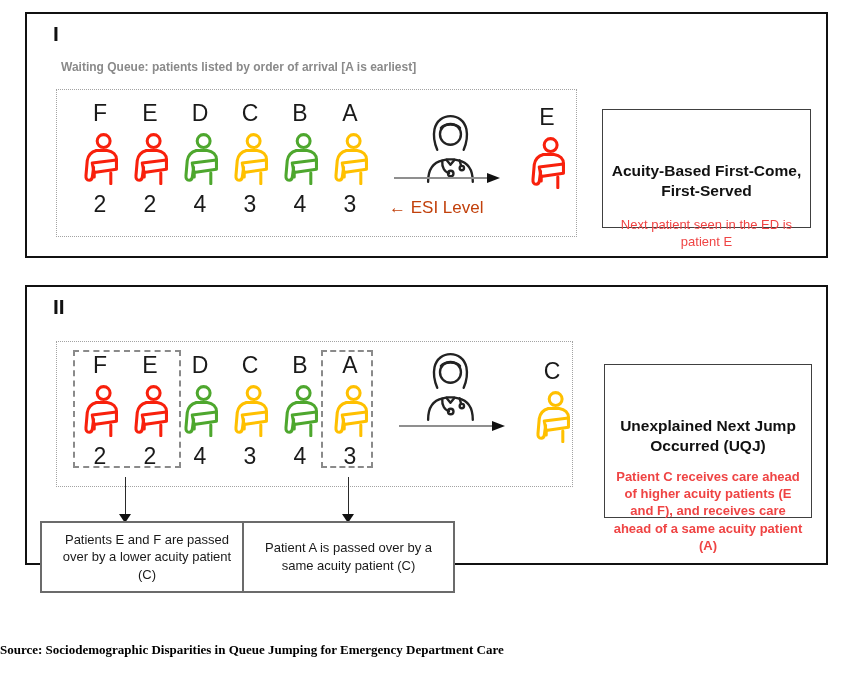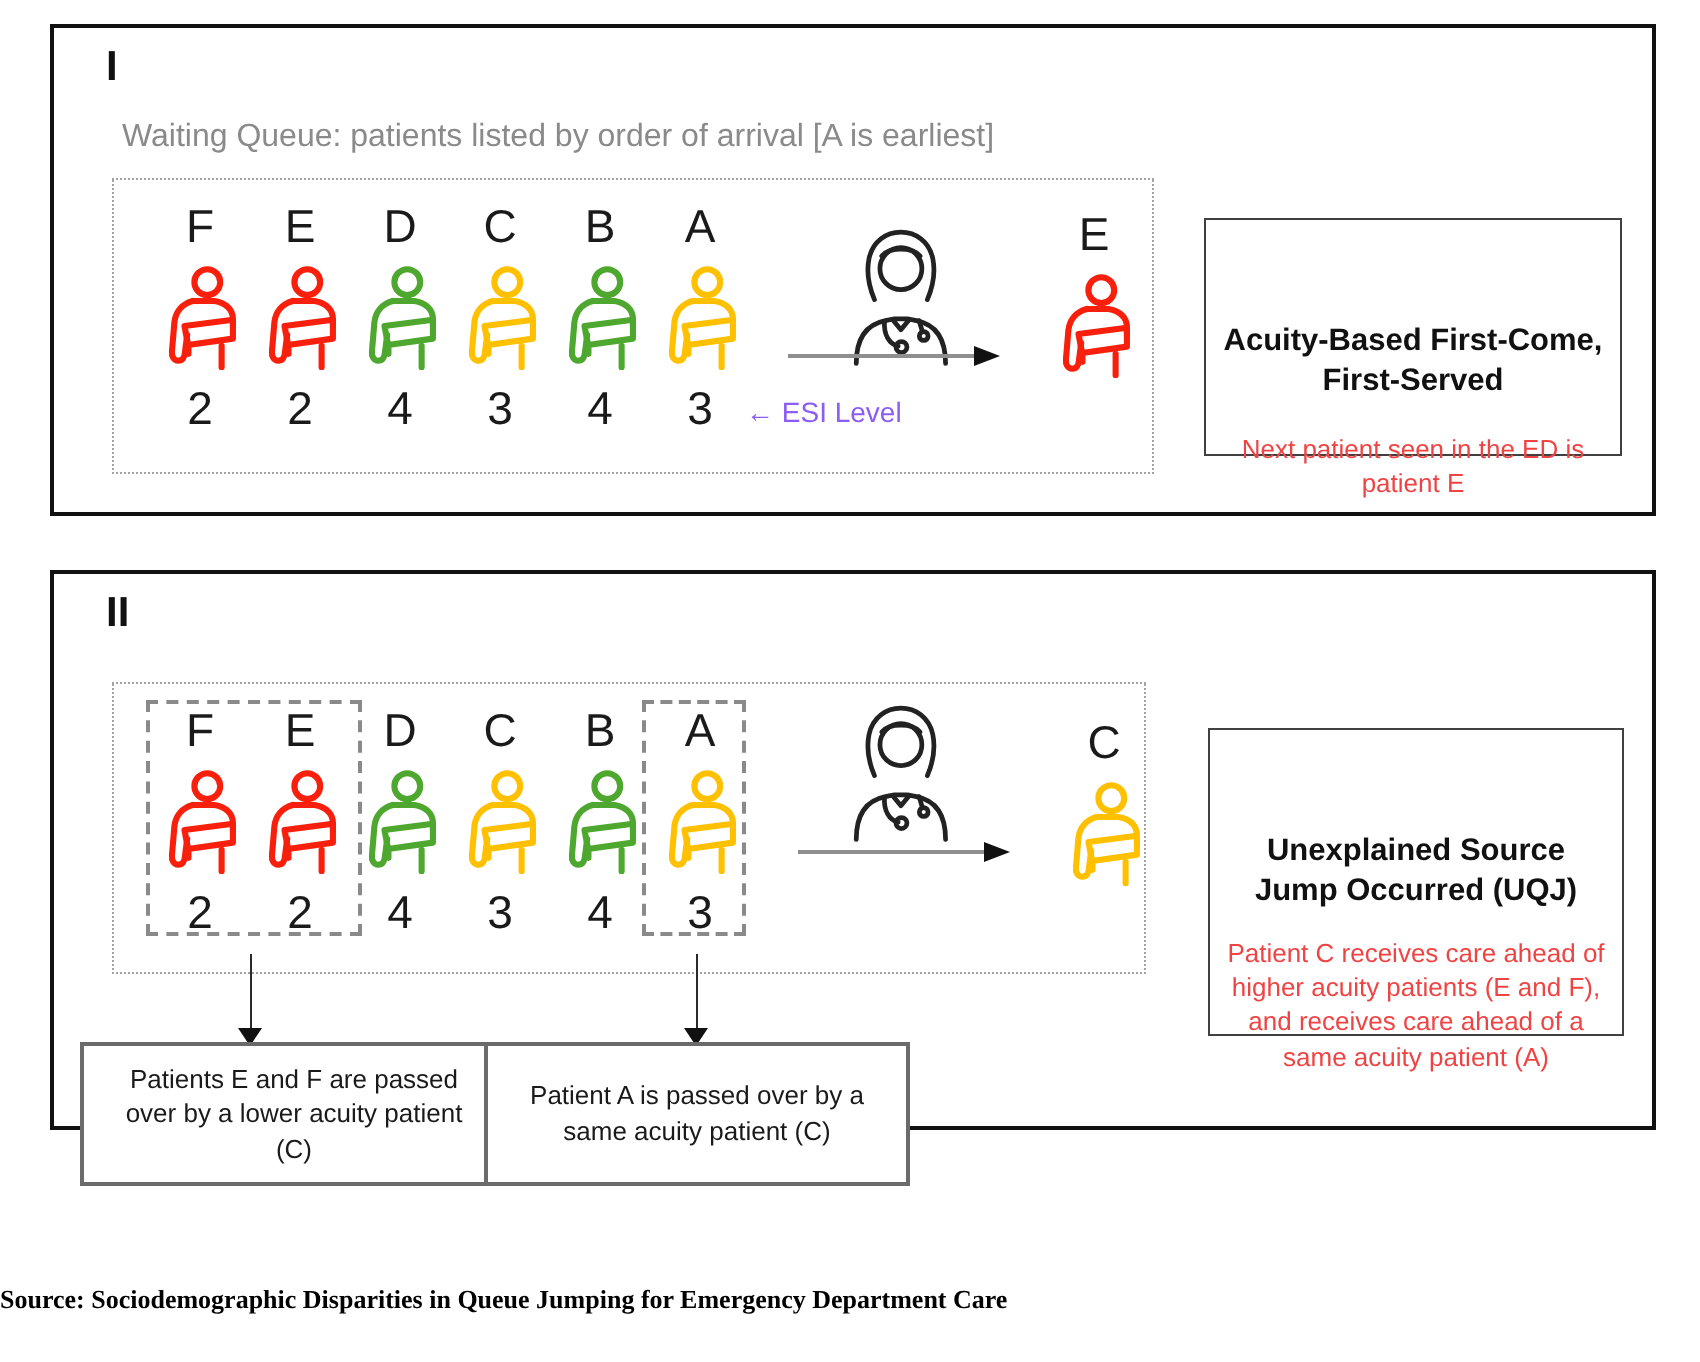--- a/index.html
+++ b/index.html
@@ -10,39 +10,39 @@
   
   .clip-top{position:absolute;left:572px;top:0;width:90px;height:9px;overflow:hidden;margin-top:44px;}
   .clip-top span{position:relative;top:-9px;display:inline-block;font-size:14px;font-weight:bold;
     color:#c9c9c9;letter-spacing:2px;}
 
   
   .panel{position:absolute;left:25px;width:803px;border:2.5px solid #111;background:#fff;box-sizing:border-box;}
   #panel1{top:12px;height:246px;}
   #panel2{top:285px;height:280px;}
   .panel-label{position:absolute;left:26px;top:8px;font-size:21px;font-weight:bold;color:#111;}
-  .caption{position:absolute;left:34px;top:46px;font-size:16px;color:#8a8a8a;}
+  .caption{position:absolute;left:34px;top:46px;font-size:12px;color:#8a8a8a;font-weight:bold;}
 
   
   .queue-box{position:absolute;border:1.5px dotted #a3a3a3;box-sizing:border-box;}
   #panel1 .queue-box{left:29px;top:75px;width:521px;height:148px;}
   #panel2 .queue-box{left:29px;top:54px;width:517px;height:146px;}
 
   
   .p-row{position:absolute;left:18px;top:8px;display:flex;z-index:2;}
   .p-cell{width:50px;display:flex;flex-direction:column;align-items:center;flex:none;}
   .p-letter{font-size:23px;color:#1a1a1a;height:30px;line-height:30px;}
   .p-icon{width:41px;height:52px;margin-top:5px;display:block;}
   .p-num{font-size:23px;color:#1a1a1a;margin-top:4px;height:30px;line-height:30px;}
 
   .served{position:absolute;z-index:2;}
   #panel1 .served{left:465px;top:12px;}
   #panel2 .served{left:470px;top:14px;}
 
-  .esi-note{position:absolute;left:316px;top:108px;font-size:14px;color:#8b5cf6;white-space:nowrap;}
+  .esi-note{position:absolute;left:332px;top:108px;font-size:17px;color:#c2410c;white-space:nowrap;}
 
   .doctor{position:absolute;width:62px;height:76px;color:#222;}
   #panel1 .doctor{left:362px;top:20px;}
   #panel2 .doctor{left:362px;top:6px;}
 
   .h-arrow{position:absolute;width:106px;height:12px;}
   #panel1 .h-arrow{left:337px;top:82px;}
   #panel2 .h-arrow{left:342px;top:78px;}
 
   
@@ -50,21 +50,21 @@
   #dash-ef{left:16px;width:108px;}
   #dash-a{left:264px;width:52px;}
 
   
   .result-box{position:absolute;border:1.8px solid #404040;background:#fff;box-sizing:border-box;
     text-align:center;padding:13px 8px 6px 8px;}
   #panel1 .result-box{left:575px;top:95px;width:209px;height:119px;}
   #panel2 .result-box{left:577px;top:77px;width:208px;height:154px;}
   .result-title{font-weight:bold;font-size:15.5px;line-height:1.26;color:#111;margin-top:38px;}
   .result-body{font-size:13px;line-height:1.32;margin-top:16px;color:#ef4444;}
-  #panel2 .result-body{margin-top:13px;}
+  #panel2 .result-body{margin-top:13px;font-weight:bold;}
 
   
   .callout{position:absolute;top:234px;height:72px;border:2px solid #6b6b6b;box-sizing:border-box;
     display:flex;align-items:center;justify-content:center;text-align:center;
     font-size:13px;line-height:1.35;padding:4px 14px;background:#fff;}
   #callout1{left:0px;width:214px;margin-left:13px;}
   #callout2{left:215px;width:213px;}
   .v-line{position:absolute;width:0;border-left:1.6px solid #2a2a2a;}
   #vline1{left:98px;top:190px;height:38px;}
   #vline2{left:321px;top:190px;height:38px;}
@@ -269,19 +269,19 @@
 
     <div class="v-line" id="vline1"></div>
     <div class="v-head" id="vhead1"></div>
     <div class="v-line" id="vline2"></div>
     <div class="v-head" id="vhead2"></div>
 
     <div class="callout" id="callout1">Patients E and F are passed over by a lower acuity patient (C)</div>
     <div class="callout" id="callout2">Patient A is passed over by a same acuity patient (C)</div>
 
     <div class="result-box">
-      <div class="result-title">Unexplained Source Jump Occurred (UQJ)</div>
+      <div class="result-title">Unexplained Next Jump Occurred (UQJ)</div>
       <div class="result-body">Patient C receives care ahead of higher acuity patients (E and F), and receives care ahead of a same acuity patient (A)</div>
     </div>
   </div>
 
   <div class="source">Source: Sociodemographic Disparities in Queue Jumping for Emergency Department Care</div>
 </div>
 
 </body></html>

